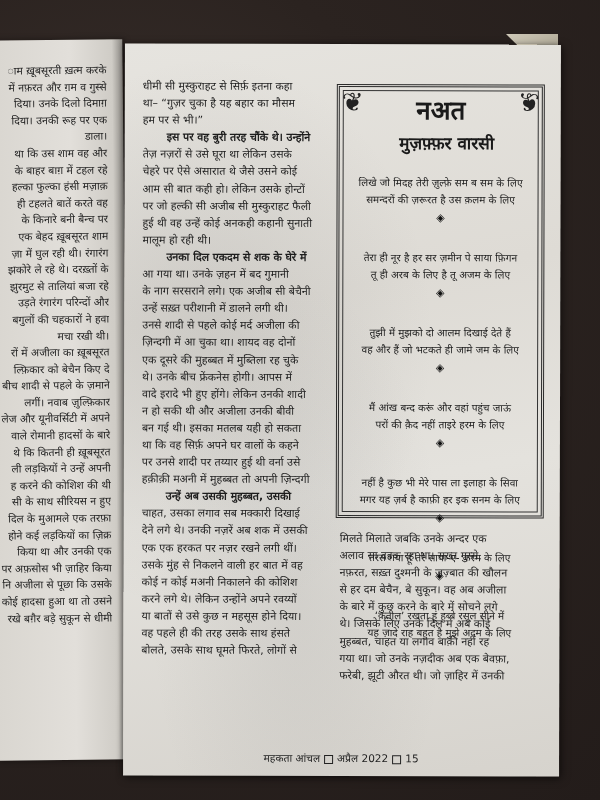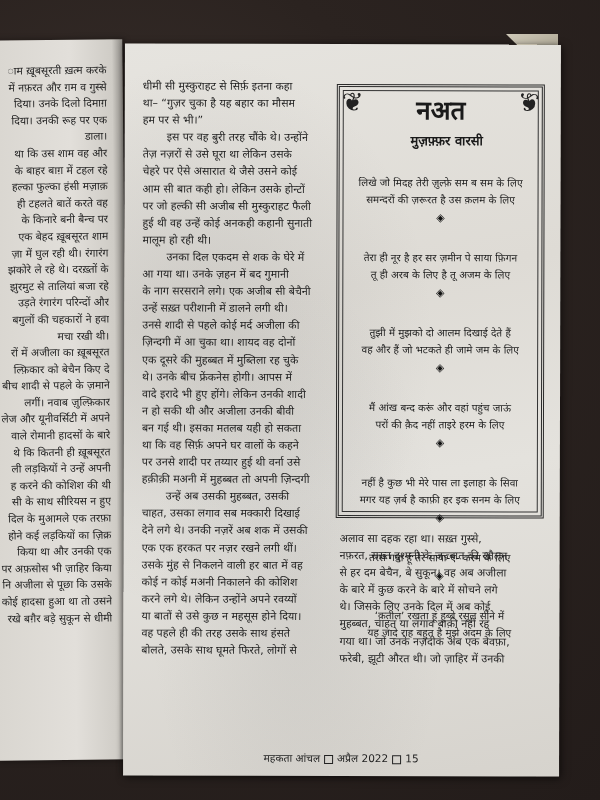--- a/index.html
+++ b/index.html
@@ -12,28 +12,28 @@
   .left-col div{overflow:hidden;direction:rtl;}
   .left-col div span{direction:ltr;unicode-bidi:embed;}
   .page{position:absolute;left:124px;top:44px;width:436px;height:732px;background:linear-gradient(170deg,#e6e4df 0,#dedbd5 35%,#e4e2dd 60%,#d6d3cd 100%);
     box-shadow:-2px 0 4px rgba(0,0,0,.25),2px 2px 8px rgba(0,0,0,.5);transform:rotate(0.15deg);}
   .page:before{content:"";position:absolute;inset:0;background:
     radial-gradient(ellipse at 20% 40%,rgba(120,120,120,.18),transparent 45%),
     radial-gradient(ellipse at 40% 75%,rgba(110,110,110,.12),transparent 40%);pointer-events:none;}
   .folded-corner{position:absolute;left:506px;top:34px;width:52px;height:38px;background:linear-gradient(135deg,#cfc9b8,#a8a18f);clip-path:polygon(0 0,100% 0,100% 100%,60% 80%);}
   .col-mid{position:absolute;left:18px;top:34px;width:196px;font-size:10.8px;line-height:17.1px;color:#1d1d1d;}
   .col-mid .line{display:block;white-space:nowrap;overflow:hidden;}
-  .col-mid .indent{padding-left:24px;}
+  .col-mid .indent{padding-left:24px;font-weight:bold;}
   .naat-box{position:absolute;left:212px;top:40px;width:208px;height:434px;border:3px double #2a2a2a;padding:0;box-sizing:border-box;}
   .naat-inner{position:absolute;inset:3px;border:1px solid #333;}
   .corner{position:absolute;width:30px;height:30px;color:#222;font-size:26px;line-height:26px;}
   .corner.tl{left:2px;top:2px;}
   .corner.tr{right:2px;top:2px;transform:scaleX(-1);}
   .naat-title{position:absolute;left:0;right:0;top:4px;text-align:center;font-size:26px;font-weight:bold;color:#1a1a1a;}
-  .naat-author{position:absolute;left:12px;right:0;top:44px;text-align:center;font-size:13px;font-weight:bold;color:#1a1a1a;}
+  .naat-author{position:absolute;left:12px;right:0;top:44px;text-align:center;font-size:17px;font-weight:bold;color:#1a1a1a;}
   .verses{position:absolute;left:8px;right:8px;top:68px;}
   .couplet{text-align:center;font-size:10.2px;line-height:17px;color:#1d1d1d;margin-top:19px;}
   .divider{text-align:center;font-size:11px;line-height:16px;height:20px;padding-top:2px;color:#111;}
   .col-right{position:absolute;left:216px;top:486px;width:202px;font-size:10.8px;line-height:17.1px;color:#1d1d1d;}
   .col-right .line{display:block;white-space:nowrap;overflow:hidden;}
   .footer{position:absolute;left:0;right:0;top:707px;text-align:center;font-size:10.5px;color:#222;}
   .footer .sep{display:inline-block;width:7px;height:7px;border:1px solid #222;margin:0 4px;vertical-align:middle;}
 </style>
 </head>
 <body>
@@ -157,20 +157,21 @@
         </div>
         <div class="divider">◈</div>
         <div class="couplet">
           <div>‘क़तील’ रखता हूं हुब्बे रसूल सीने में</div>
           <div>यह ज़ादे राह बहुत है मुझे अदम के लिए</div>
         </div>
       </div>
   </div>
 
   <div class="col-right" id="col-right">
+      <span class="line">मिलते मिलाते जबकि उनके अन्दर एक</span>
       <span class="line">अलाव सा दहक रहा था। सख़्त गुस्से,</span>
       <span class="line">नफ़रत, सख़्त दुश्मनी के जज़्बात की खौलन</span>
       <span class="line">से हर दम बेचैन, बे सुकून। वह अब अजीला</span>
       <span class="line">के बारे में कुछ करने के बारे में सोचने लगे</span>
       <span class="line">थे। जिसके लिए उनके दिल में अब कोई</span>
       <span class="line">मुहब्बत, चाहत या लगाव बाक़ी नहीं रह</span>
       <span class="line">गया था। जो उनके नज़दीक अब एक बेवफ़ा,</span>
       <span class="line">फरेबी, झूटी औरत थी। जो ज़ाहिर में उनकी</span>
     </div>
 

